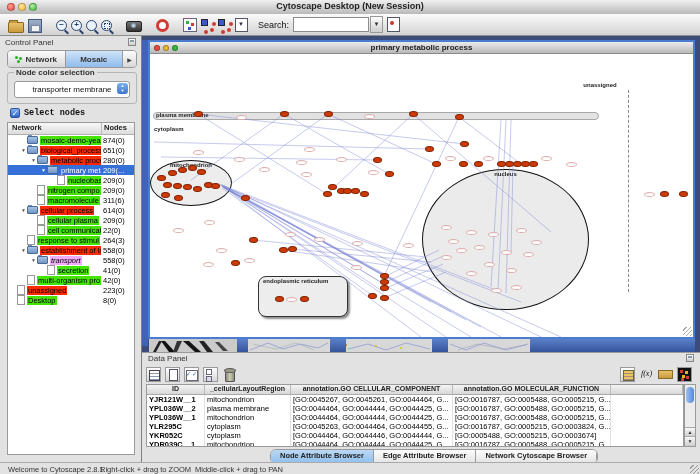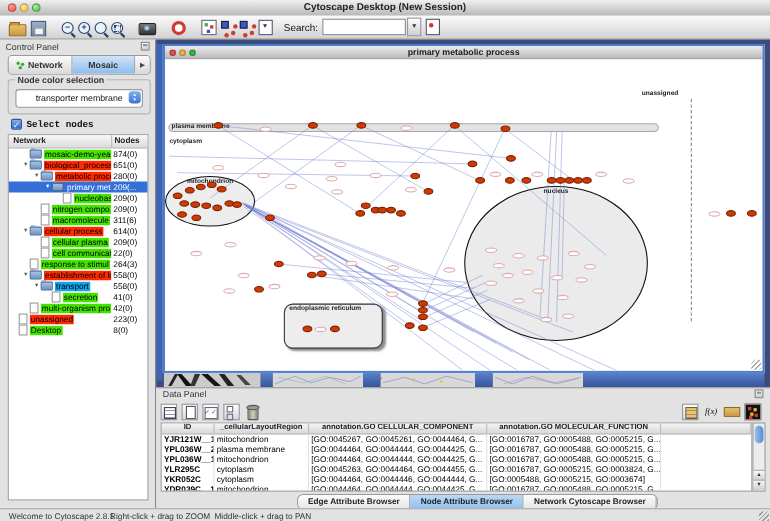--- a/index.html
+++ b/index.html
@@ -113,21 +113,21 @@
   .dp-matrix:after{content:"";position:absolute;left:2px;top:2px;width:9px;height:9px;background:repeating-linear-gradient(#e8c85a 0 2px,#a88 2px 3px);border:1px solid #664;}
   .dp-function{border:none;background:none;font-style:italic;font-size:8px;color:#111;text-align:center;line-height:14px;font-family:"Liberation Serif",serif;}
   .dp-import{border:none;background:linear-gradient(#e8c06a,#c99b3f);height:9px;margin-top:3px;border:1px solid #8a6a22;}
   .dp-heatmap{background:#111;}
   .dp-heatmap:after{content:"";position:absolute;left:2px;top:2px;width:3px;height:3px;background:#d23b2f;box-shadow:5px 1px 0 #e8b32a,2px 5px 0 #e8b32a,6px 6px 0 #d23b2f,1px 8px 0 #d23b2f;}
   .dtable{position:absolute;left:4px;top:31px;width:538px;height:63px;background:#fff;border:1px solid #9a9a9a;box-sizing:border-box;overflow:hidden;}
   .dthead{display:flex;height:9px;background:linear-gradient(#f4f4f4,#d8d8d8);border-bottom:1px solid #aaa;font-size:7px;font-weight:bold;color:#222;}
   .dth{border-right:1px solid #bbb;text-align:center;overflow:hidden;white-space:nowrap;box-sizing:border-box;}
   .dtr{display:flex;height:9px;font-size:7.5px;color:#000;white-space:nowrap;}
   .dtd{border-right:1px solid #e2e2e2;padding-left:2px;overflow:hidden;box-sizing:border-box;}
-  .cw0{width:48px;flex:none;} .cw1{width:86px;flex:none;} .cw2{width:162px;flex:none;} .cw3{width:158px;flex:none;} 
+  .cw0{width:58px;flex:none;} .cw1{width:86px;flex:none;} .cw2{width:162px;flex:none;} .cw3{width:158px;flex:none;} 
   .dscroll{position:absolute;left:542px;top:31px;width:12px;height:63px;background:#ececec;border:1px solid #9a9a9a;box-sizing:border-box;}
   .dthumb{position:absolute;left:1px;top:2px;width:8px;height:16px;border-radius:4px;background:linear-gradient(90deg,#9cc2ee,#5588d8);}
   .dsarrow{position:absolute;left:0;width:10px;height:9px;font-size:5px;text-align:center;line-height:9px;color:#333;background:linear-gradient(#f8f8f8,#ccc);border-top:1px solid #aaa;}
   .btabs{position:absolute;left:128px;top:96px;height:13px;display:flex;border:1px solid #9a9a9a;border-radius:6px;overflow:hidden;background:#f4f4f4;}
   .btab{font-size:7.5px;font-weight:bold;color:#222;padding:0 9px;line-height:12px;border-right:1px solid #9a9a9a;background:linear-gradient(#fcfcfc,#e4e4e4);white-space:nowrap;}
   .btab.on{background:linear-gradient(#bcd8f4,#8fc0ee);}
   
   .statusbar{position:absolute;left:0;top:462px;width:700px;height:12px;background:#e2e2e2;border-top:1px solid #aaa;font-size:7.5px;color:#333;box-sizing:border-box;}
   .statusbar span{position:absolute;top:2px;}
   .sgrip{position:absolute;right:1px;top:2px;width:9px;height:9px;background:repeating-linear-gradient(135deg,transparent 0 2px,#999 2px 3px);}
@@ -282,21 +282,21 @@
             <span style="flex: 0 0 auto; width: 12px;"></span>
             <span class="texp">▼</span>
             <span class="tfold"></span>
             <span class="tlabelwrap"><span class="tlabel" style="background: rgb(255, 42, 0);">establishment of lo</span></span>
             <span class="tnodes">558(0)</span>
           </div>
           <div class="trow">
             <span style="flex: 0 0 auto; width: 22px;"></span>
             <span class="texp">▼</span>
             <span class="tfold"></span>
-            <span class="tlabelwrap"><span class="tlabel" style="background: #0ea5e9;">transport</span></span>
+            <span class="tlabelwrap"><span class="tlabel" style="background: #f0abfc; font-style: italic;">transport</span></span>
             <span class="tnodes">558(0)</span>
           </div>
           <div class="trow">
             <span style="flex: 0 0 auto; width: 32px;"></span>
             <span class="texp"></span>
             <span class="tfile"></span>
             <span class="tlabelwrap"><span class="tlabel" style="background: rgb(68, 228, 0);">secretion</span></span>
             <span class="tnodes">41(0)</span>
           </div>
           <div class="trow">
@@ -590,22 +590,22 @@
             <span class="dtd cw3">[GO:0016787, GO:0005488, GO:0005215, G...</span>
           </div>
         </div>
     </div>
     <div class="dscroll">
       <span class="dthumb"></span>
       <span class="dsarrow" style="bottom:9px;">▲</span>
       <span class="dsarrow" style="bottom:0;">▼</span>
     </div>
     <div class="btabs" id="bottom-tabs">
+        <span class="btab on">Node Attribute Browser</span>
         <span class="btab">Edge Attribute Browser</span>
-        <span class="btab on">Node Attribute Browser</span>
         <span class="btab">Network Cytoscape Browser</span>
       </div>
   </div>
 
   <div class="statusbar">
     <span style="left:8px;">Welcome to Cytoscape 2.8.1</span>
     <span style="left:100px;">Right-click + drag to ZOOM</span>
     <span style="left:195px;">Middle-click + drag to PAN</span>
     <span class="sgrip"></span>
   </div>

